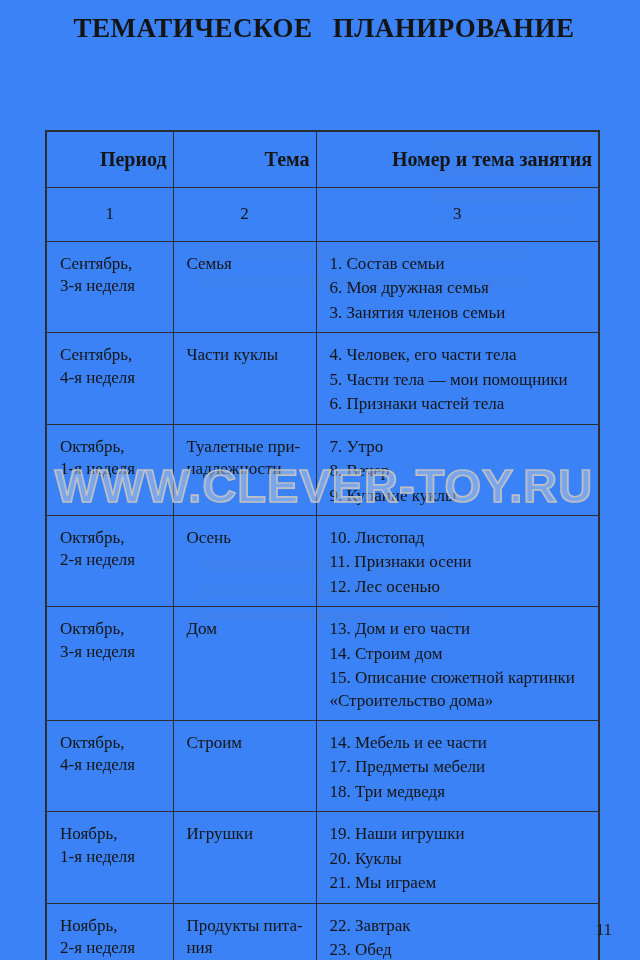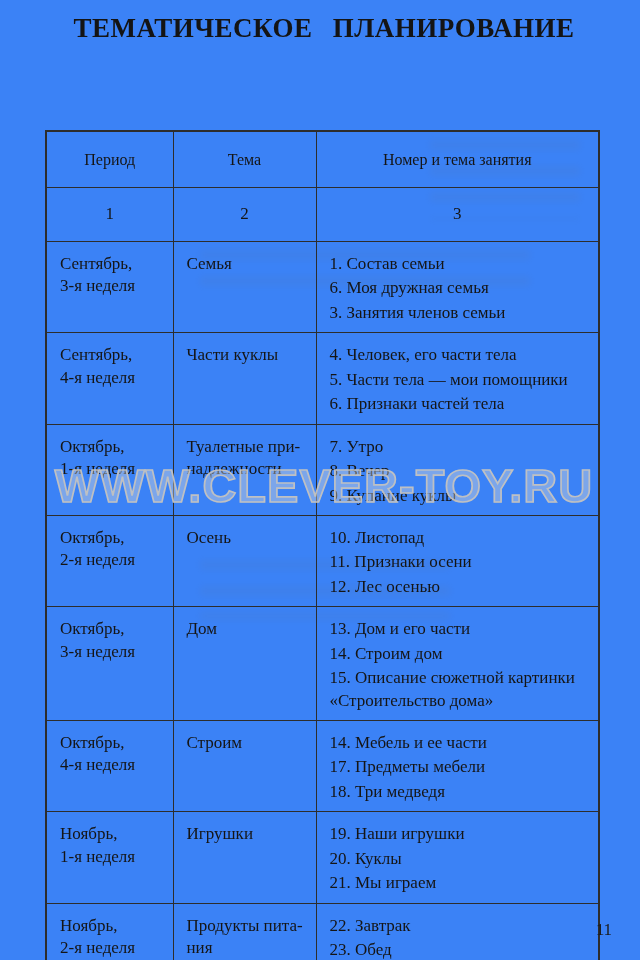--- a/index.html
+++ b/index.html
@@ -53,26 +53,26 @@
     border: 1.6px solid #2d2d2d;
     font-size: 17px;
     font-weight: normal;
     vertical-align: top;
     padding: 11px 8px 6px 13px;
     line-height: 1.32;
     overflow: hidden;
   }
   table.plan { border: 2.4px solid #2d2d2d; }
   tr.head-row th {
-    font-weight: normal;
-    text-align: center;
+    font-weight: bold;
+    text-align: right;
     vertical-align: middle;
     height: 47px;
     padding: 4px 6px;
-    font-size: 16px;
+    font-size: 20px;
   }
   tr.num-row td {
     text-align: center;
     vertical-align: middle;
     height: 45px;
     padding: 4px 6px;
   }
   tr.r1 { height: 85px; }
   tr.r2 { height: 78px; }
   tr.r3 { height: 83px; }

